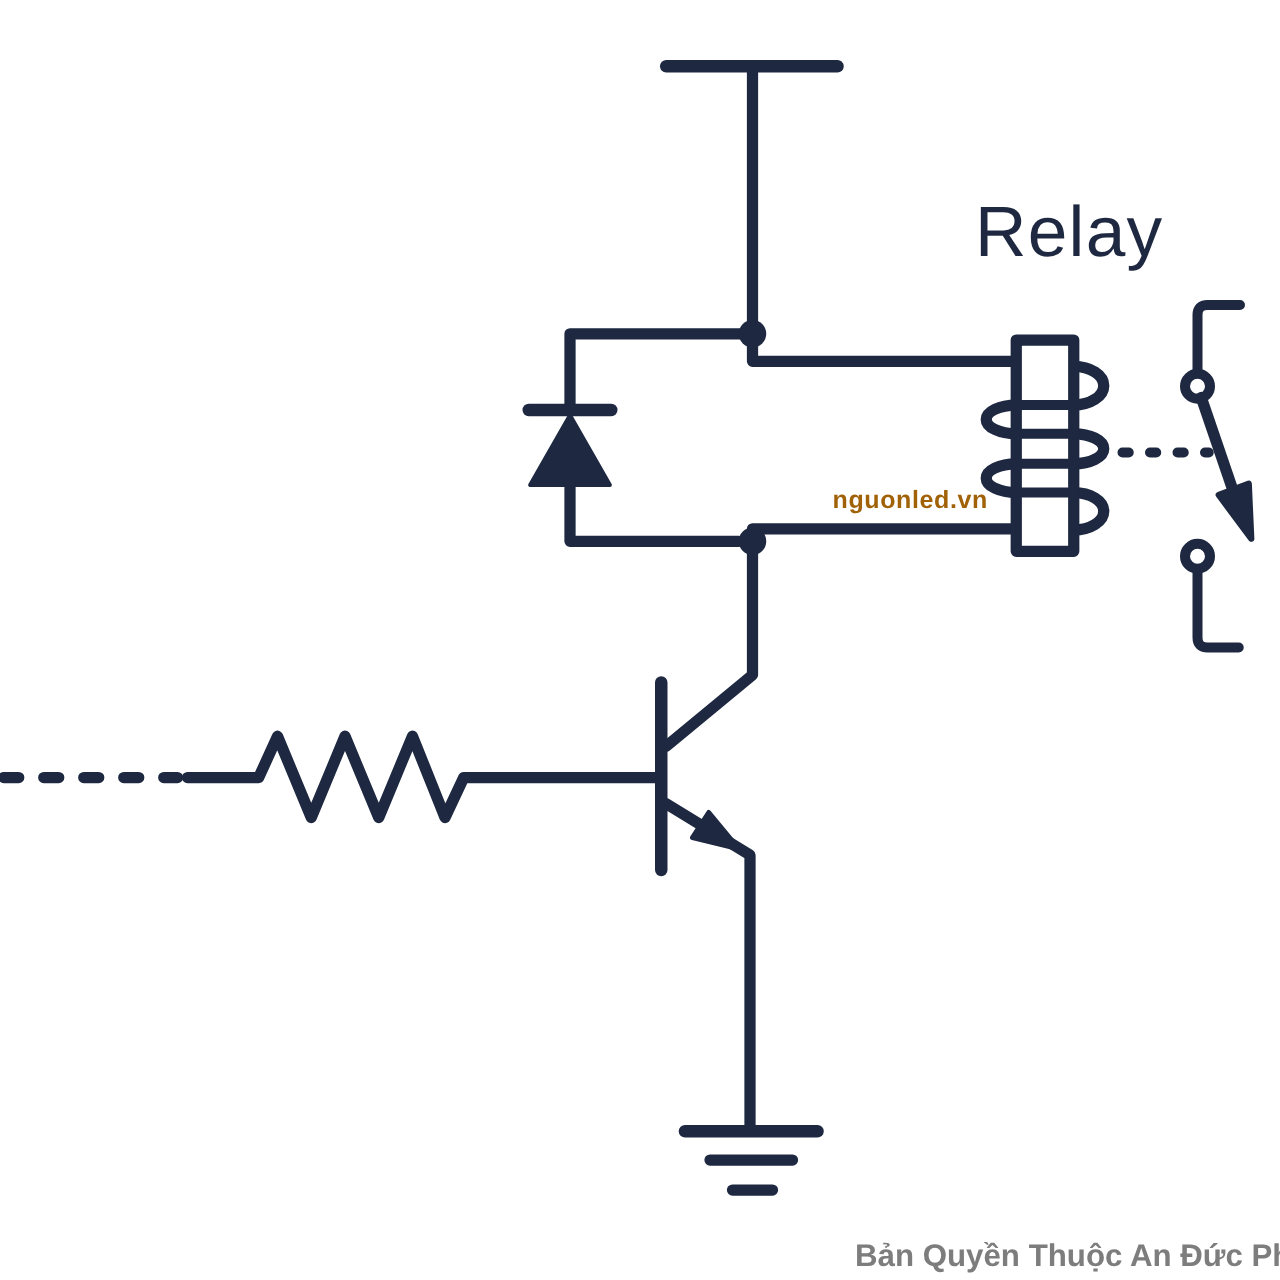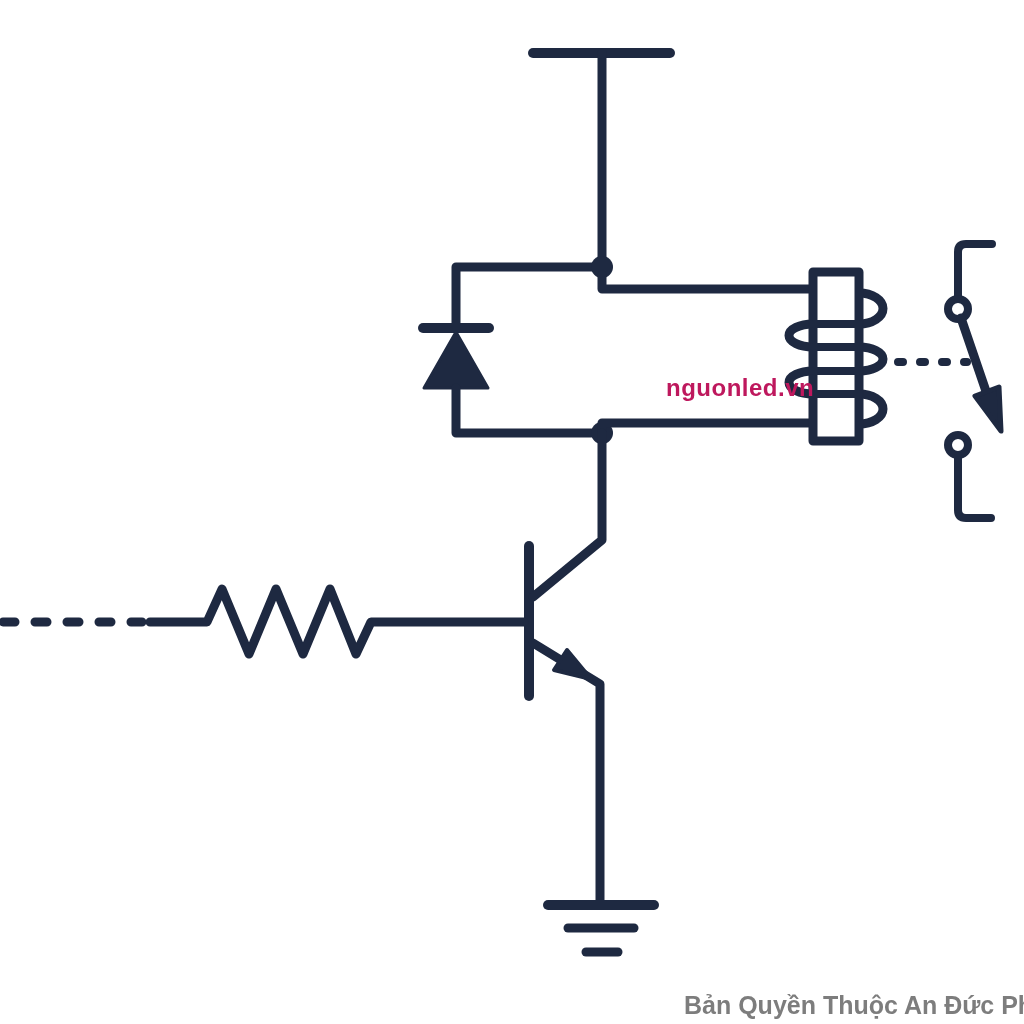--- a/index.html
+++ b/index.html
@@ -19,24 +19,24 @@
     font-size: 57px;
     font-weight: normal;
     color: #1e2941;
     line-height: 1;
     letter-spacing: 1px;
     white-space: nowrap;
   }
   .label-watermark {
     position: absolute;
     left: 666px;
-    top: 376px;
-    font-size: 24px;
+    top: 390px;
+    font-size: 20px;
     font-weight: bold;
-    color: #be185d;
+    color: #a16207;
     line-height: 1;
     letter-spacing: 0.5px;
     white-space: nowrap;
   }
   .label-copyright {
     position: absolute;
     left: 684px;
     top: 993px;
     font-size: 25px;
     font-weight: bold;
@@ -106,16 +106,17 @@
       <path d="M150 622 H207 L222 589 L249 654 L276 589 L303 654 L330 589 L356 654 L371 622 H524" stroke-width="9"></path>
 
       <g>
         <path d="M548 905 H654" stroke-width="10"></path>
         <path d="M568 928 H634" stroke-width="9"></path>
         <path d="M586 952 H618" stroke-width="9"></path>
       </g>
     </g>
   </svg>
 
+  <div class="label-relay">Relay</div>
   <div class="label-watermark">nguonled.vn</div>
   <div class="label-copyright">Bản Quyền Thuộc An Đức Phát</div>
 
 </div>
 
 </body></html>

